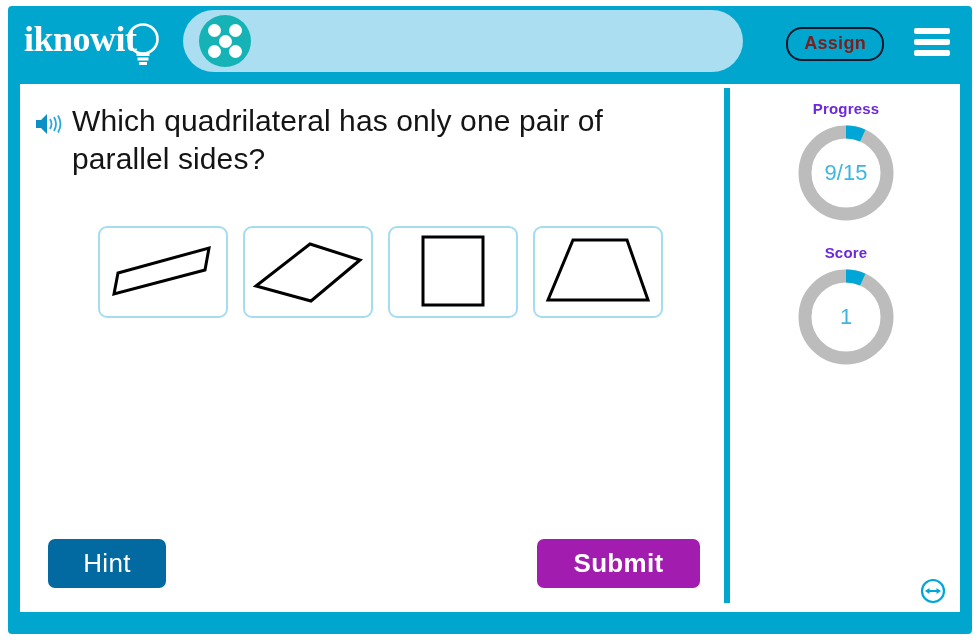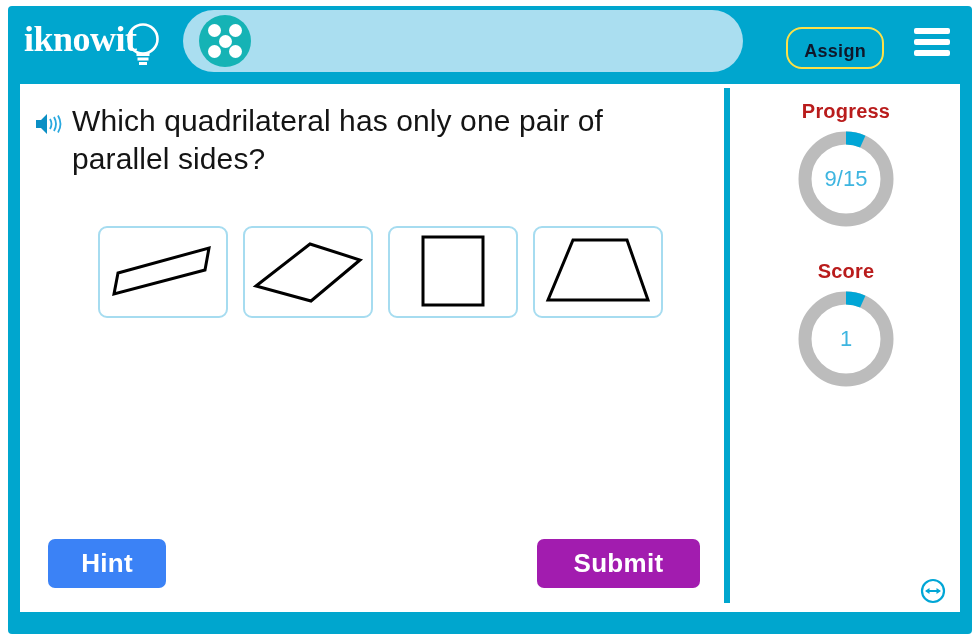--- a/index.html
+++ b/index.html
@@ -96,24 +96,24 @@
     top: 18px;
     font-size: 19px;
     color: #1d2a33;
     letter-spacing: 0.2px;
   }
 
   .assign-btn {
     position: absolute;
     right: 88px;
     top: 21px;
-    padding: 12px 16px 6px 16px;
-    border: 2px solid #fde047;
+    padding: 4px 16px 6px 16px;
+    border: 2px solid #0f172a;
     border-radius: 16px;
-    color: #0f172a;
+    color: #7f1d1d;
     font-size: 18px;
     font-weight: bold;
     letter-spacing: 0.3px;
     background: transparent;
     cursor: pointer;
     line-height: 20px;
   }
   .menu-btn {
     position: absolute;
     right: 22px;
@@ -200,26 +200,26 @@
     justify-content: center;
   }
 
   
   .hint-btn {
     position: absolute;
     left: 28px;
     top: 455px;
     width: 118px;
     height: 49px;
-    background: #3b82f6;
+    background: #0369a1;
     border: none;
     border-radius: 7px;
     color: #ffffff;
     font-size: 26px;
-    font-weight: bold;
+    font-weight: normal;
     letter-spacing: 0.3px;
     cursor: pointer;
   }
   .submit-btn {
     position: absolute;
     left: 517px;
     top: 455px;
     width: 163px;
     height: 49px;
     background: #a21caf;
@@ -240,25 +240,25 @@
     width: 228px;
     height: 528px;
   }
   .ring-block {
     position: absolute;
     left: 0;
     width: 228px;
     text-align: center;
   }
   .ring-block.progress { top: 16px; }
-  .ring-block.score    { top: 176px; }
+  .ring-block.score    { top: 160px; }
   .ring-label {
-    font-size: 20px;
+    font-size: 15px;
     font-weight: bold;
-    color: #b91c1c;
+    color: #6d28d9;
     letter-spacing: 0.2px;
     margin-bottom: 4px;
   }
   .ring-wrap {
     position: relative;
     width: 104px;
     height: 104px;
     margin: 0 auto;
   }
   .ring-value {

